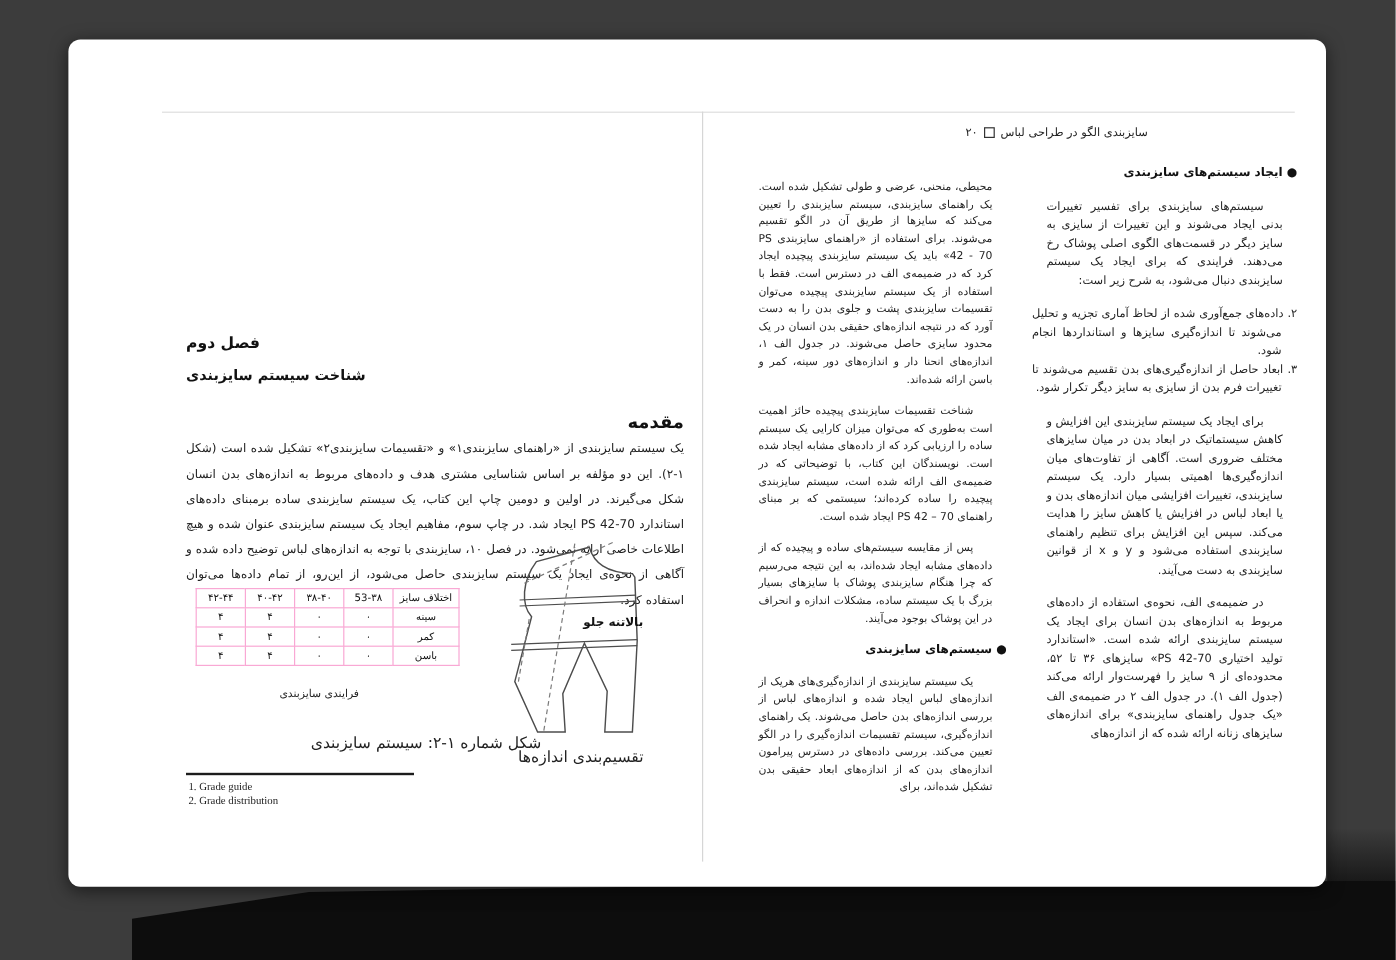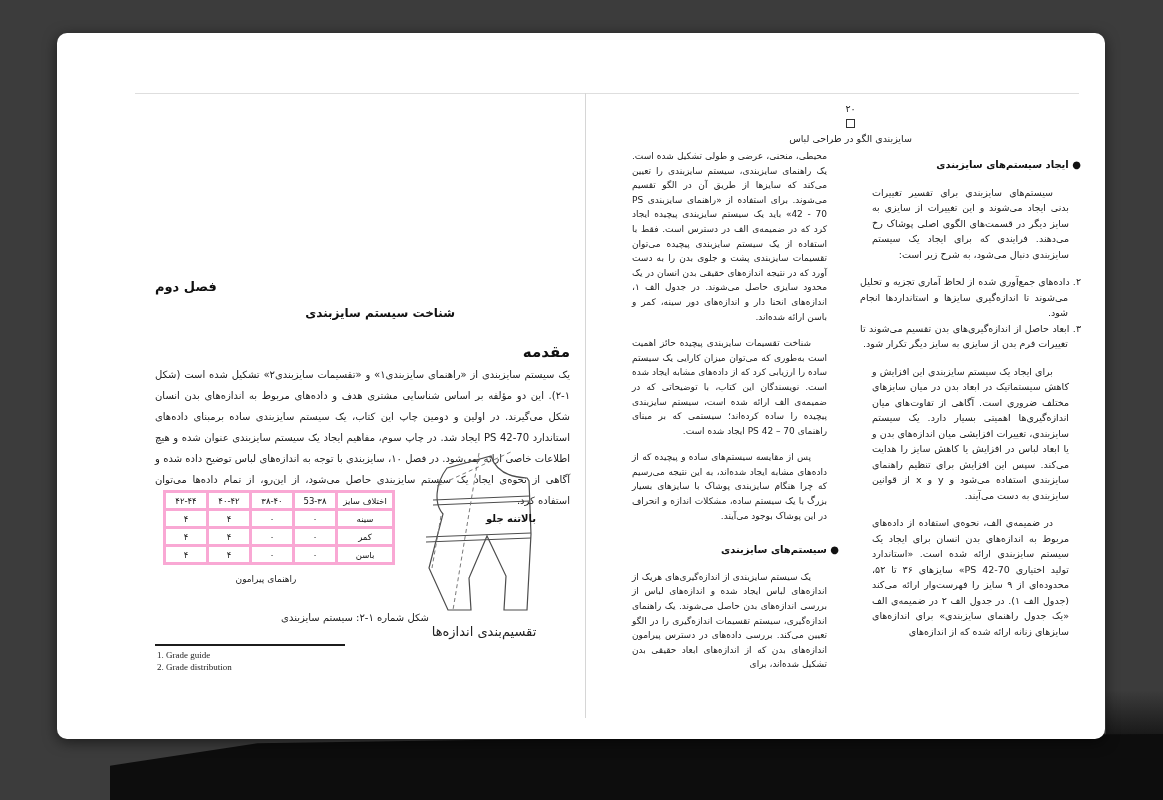--- a/index.html
+++ b/index.html
@@ -29,63 +29,63 @@
   }
   .hairline-top{position:absolute;left:78px;top:60px;width:944px;height:1px;background:#dedede;}
   .page-divider{position:absolute;left:528px;top:60px;width:1px;height:625px;background:#d6d6d6;}
 
   .fa{direction:rtl;color:#222;}
 
   
   .left-page{position:absolute;left:98px;top:60px;width:415px;height:640px;}
   .chapter-label{position:absolute;top:186px;left:0;width:300px;text-align:left;
     font-weight:bold;font-size:13px;color:#111;}
-  .chapter-title{position:absolute;top:213px;left:0;width:300px;text-align:right;
+  .chapter-title{position:absolute;top:213px;left:0;width:300px;text-align:left;
     font-weight:bold;font-size:12px;color:#111;}
   .intro-heading{position:absolute;top:250px;left:0;width:415px;direction:rtl;
     font-weight:bold;font-size:15px;color:#111;}
   .intro-text{position:absolute;top:271px;left:0;width:415px;direction:rtl;
     font-size:10px;line-height:21px;text-align:justify;}
 
   .grade-table{position:absolute;top:397px;left:8px;border-collapse:collapse;direction:rtl;}
   .grade-table td{
-    border:3px solid #f9a8d4;font-size:8.5px;color:#111;
+    border:1px solid #f9a8d4;font-size:8.5px;color:#111;
     text-align:center;padding:1px 3px;height:13px;min-width:34px;
   }
   .grade-table td.lbl{min-width:48px;}
   .grade-table .num{direction:ltr;unicode-bidi:isolate;}
   .table-caption{position:absolute;top:481px;left:8px;width:206px;text-align:center;
     font-size:9px;direction:rtl;}
 
   .sketch{position:absolute;top:355px;left:238px;width:182px;height:172px;}
   .sketch-caption{position:absolute;top:531px;left:238px;width:182px;text-align:center;
     font-size:13px;direction:rtl;}
   .figure-caption{position:absolute;top:519px;left:100px;width:200px;text-align:center;
-    font-size:10px;direction:rtl;}
+    font-size:13px;direction:rtl;}
 
   .footnote-rule{position:absolute;top:551px;left:0;width:190px;height:2px;background:#1c1c1c;}
   .footnotes{position:absolute;top:557px;left:2px;direction:ltr;
     font-family:"Liberation Serif",serif;font-size:9px;line-height:11.5px;color:#222;}
 
   
   .rp-header{
-    position:absolute;left:563px;top:70px;width:461px;height:14px;
-    display:flex;justify-content:flex-start;align-items:center;gap:5px;
-    font-size:9.5px;color:#222;flex-direction:column;
+    position:absolute;left:593px;top:70px;width:461px;height:14px;
+    display:flex;justify-content:center;align-items:center;gap:5px;
+    font-size:9.5px;color:#222;
   }
   .pg-box{width:7px;height:7px;border:1.2px solid #333;flex:0 0 auto;}
   .pg-title{direction:rtl;}
 
   .col{position:absolute;top:104px;direction:rtl;color:#222;text-align:justify;}
   .col-inner{left:563px;width:219px;font-size:9px;line-height:14.6px;}
   .col-outer{left:803px;width:221px;font-size:9.5px;line-height:15.5px;}
   .col p{margin:12px;text-indent:16px;}
   .col p.noindent{text-indent:0;}
   .col .col-heading{font-weight:bold;font-size:10px;color:#111;
-    margin:20px 0 4px;text-indent:0;text-align:right;}
+    margin:0 0 4px;text-indent:0;text-align:right;}
   .col .list-item{margin:0;padding-right:13px;text-indent:-13px;}
 </style>
 </head>
 <body>
 
 <div id="canvas">
 
   <div class="shadow-band"></div>
   <div class="shadow-right"></div>
 
@@ -125,21 +125,21 @@
           </tr>
           <tr>
             <td class="lbl">باسن</td>
             <td>۰</td>
             <td>۰</td>
             <td>۴</td>
             <td>۴</td>
           </tr>
         </tbody>
       </table>
-      <div class="table-caption fa">راهنمای پیرامون</div>
+      <div class="table-caption fa">فرایندی سایزبندی</div>
 
       <svg class="sketch" viewBox="0 0 182 172" xmlns="http://www.w3.org/2000/svg">
         <g fill="none" stroke="#4d4d4d" stroke-width="1.2">
           <path d="M54 20 L98 8 C102 21 112 29 134 30 L136 33 L138 86 L134 162 L111 162 L113 128 L94 88 L76 130 L78 162 L55 162 L36 120 L50 66 C41 56 42 36 54 20 Z"></path>
           <path d="M40 52 L137 48 M40 57 L137 53" stroke-width="1"></path>
           <path d="M33 89 L138 85 M33 94 L138 90" stroke-width="1"></path>
         </g>
         <g fill="none" stroke="#7a7a7a" stroke-width="1" stroke-dasharray="4 3">
           <path d="M86 5 L60 162"></path>
           <path d="M44 38 L120 3"></path>

